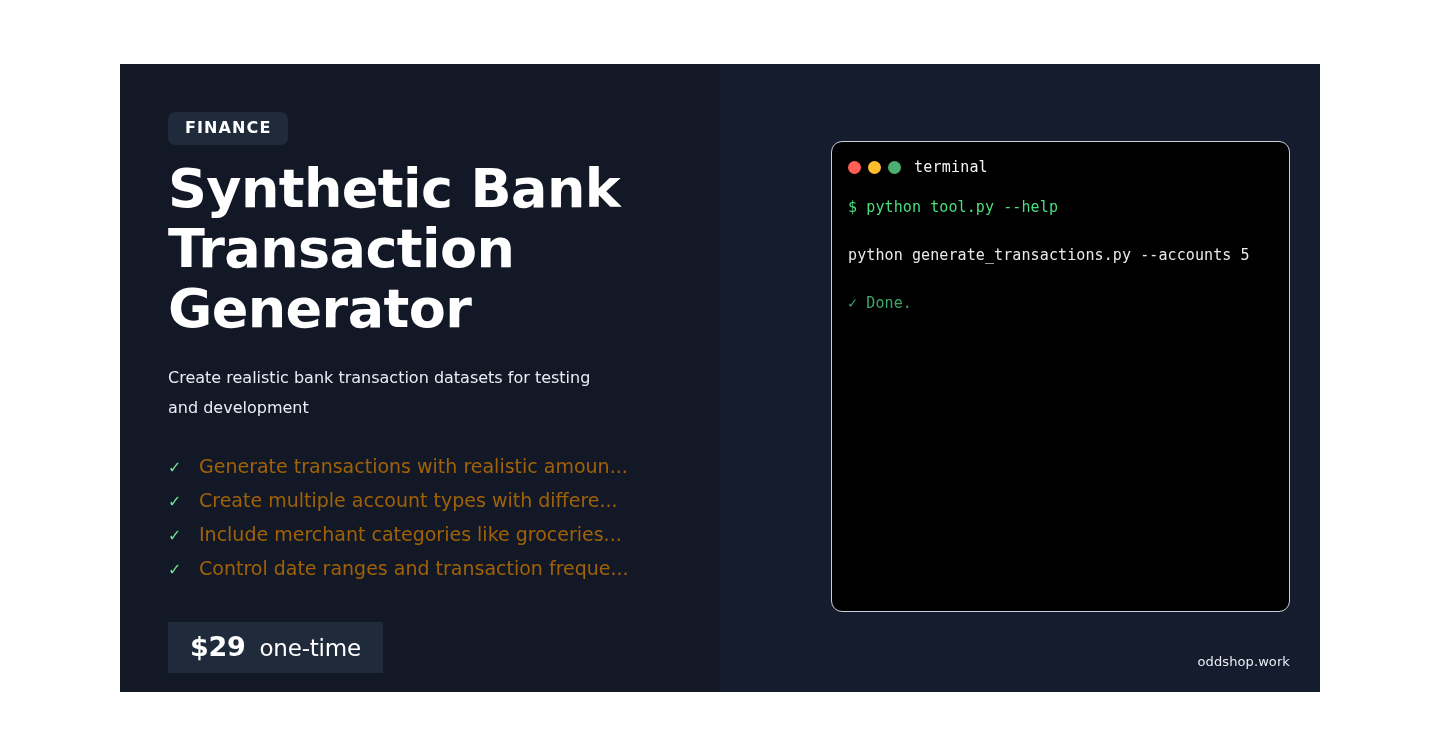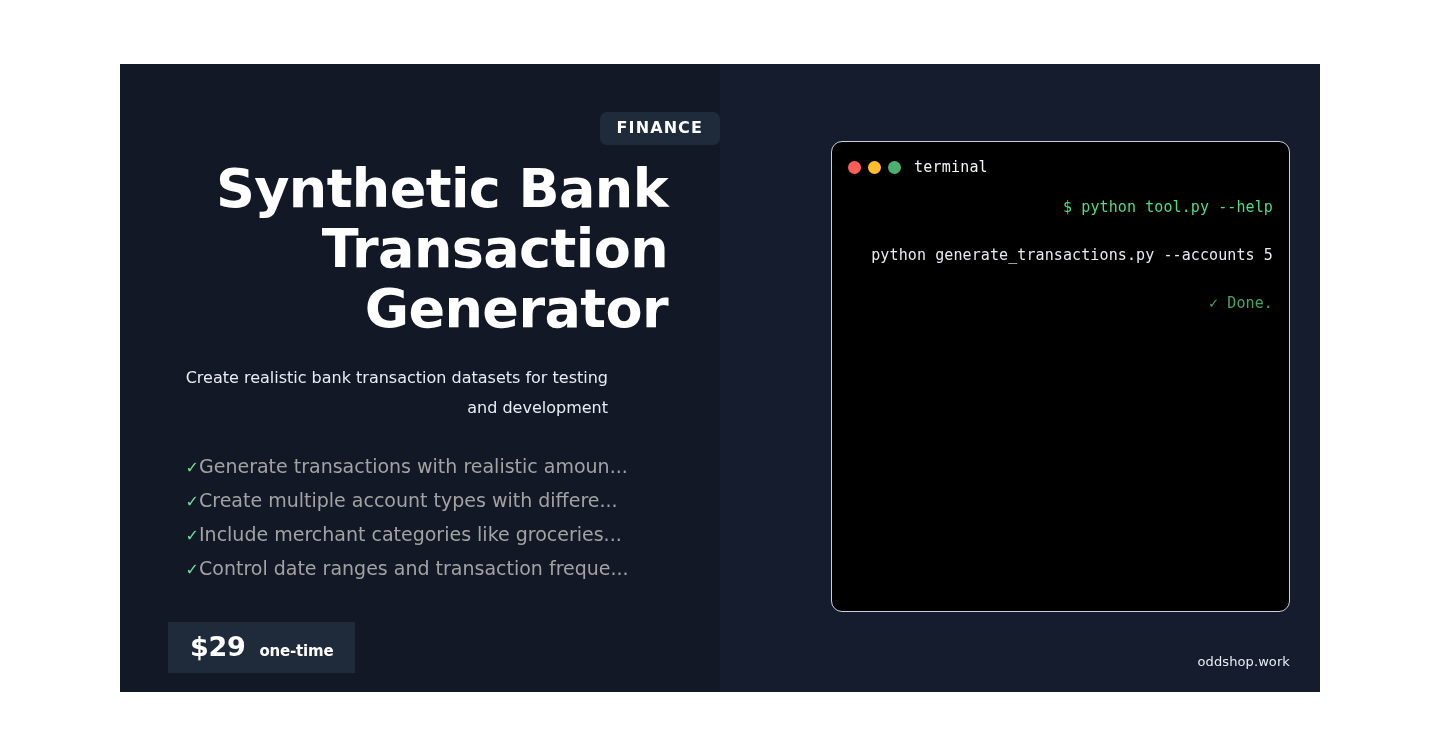--- a/index.html
+++ b/index.html
@@ -21,21 +21,20 @@
 
   
   .card {
     position: absolute;
     left: 120px;
     top: 64px;
     width: 1200px;
     height: 628px;
     display: flex;
     overflow: hidden;
-    text-align: right;
   }
 
   .panel-left {
     width: 600px;
     height: 100%;
     background: #121826;
     position: relative;
     padding: 48px 0 0 48px;
   }
 
@@ -96,21 +95,21 @@
   }
 
   .feature-check {
     width: 31px;
     flex: 0 0 31px;
     font-size: 16px;
     color: #6fe39a;
   }
 
   .feature-text {
-    color: #a3a3a3;
+    color: #a16207;
   }
 
   
   .price-pill {
     position: absolute;
     left: 48px;
     top: 558px;
     background: #1f2a3b;
     border-radius: 0;
     padding: 9px 22px 11px 22px;
@@ -120,22 +119,22 @@
     color: #ffffff;
   }
 
   .price-amount {
     font-size: 27px;
     font-weight: bold;
     letter-spacing: -0.3px;
   }
 
   .price-term {
-    font-size: 15px;
-    font-weight: bold;
+    font-size: 23px;
+    font-weight: normal;
     letter-spacing: -0.2px;
   }
 
   
   .terminal {
     position: absolute;
     left: 111px;   
     top: 77px;     
     width: 459px;
     height: 471px;

